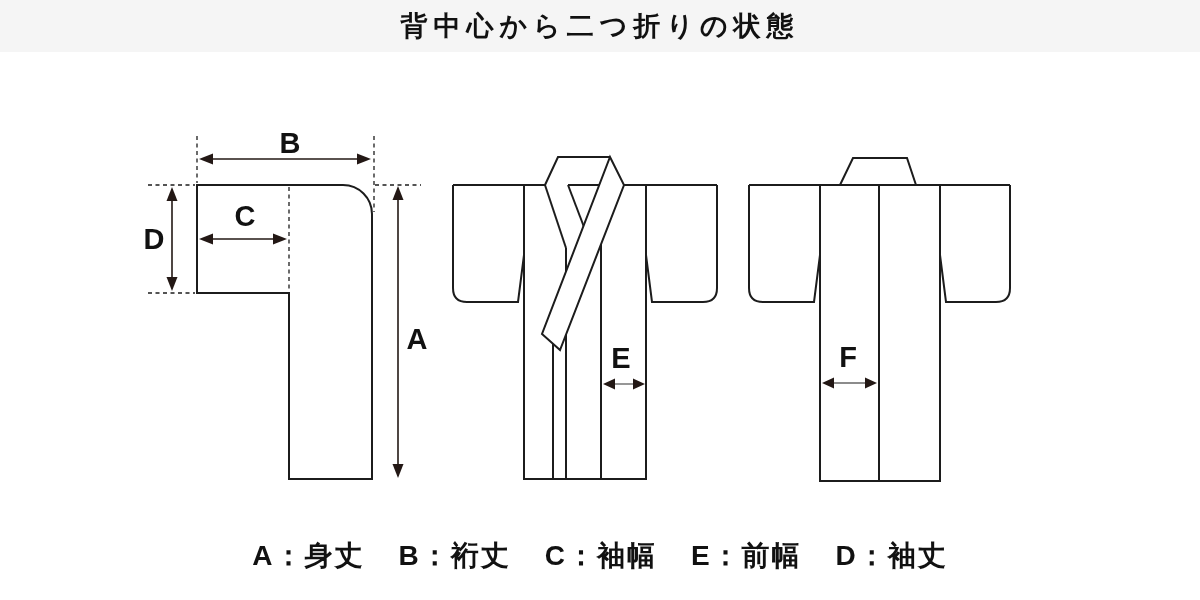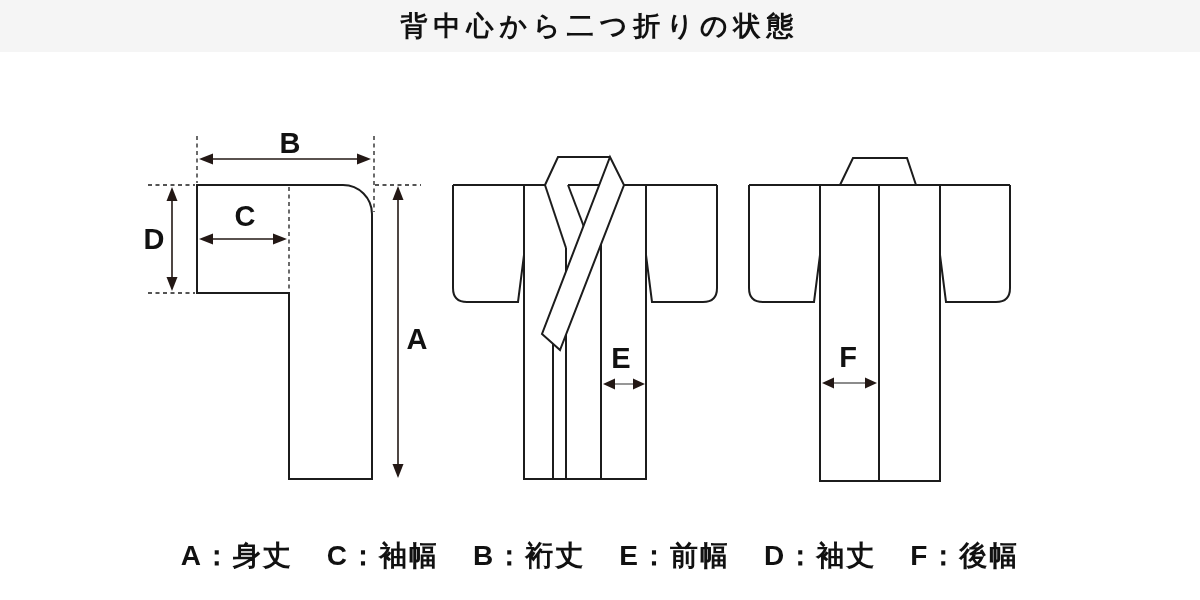--- a/index.html
+++ b/index.html
@@ -119,20 +119,19 @@
 
   <div class="mlabel" style="left:290px;top:143px;">B</div>
   <div class="mlabel" style="left:245px;top:216px;">C</div>
   <div class="mlabel" style="left:154px;top:239px;">D</div>
   <div class="mlabel" style="left:417px;top:339px;">A</div>
   <div class="mlabel" style="left:621px;top:358px;">E</div>
   <div class="mlabel" style="left:848px;top:357px;">F</div>
 
   <div class="legend">
     <span class="legend-item">A：身丈</span>
+    <span class="legend-item">B：裄丈</span>
     <span class="legend-item">C：袖幅</span>
-    <span class="legend-item">B：裄丈</span>
     <span class="legend-item">E：前幅</span>
     <span class="legend-item">D：袖丈</span>
-    <span class="legend-item">F：後幅</span>
   </div>
 
 </div>
 
 </body></html>

